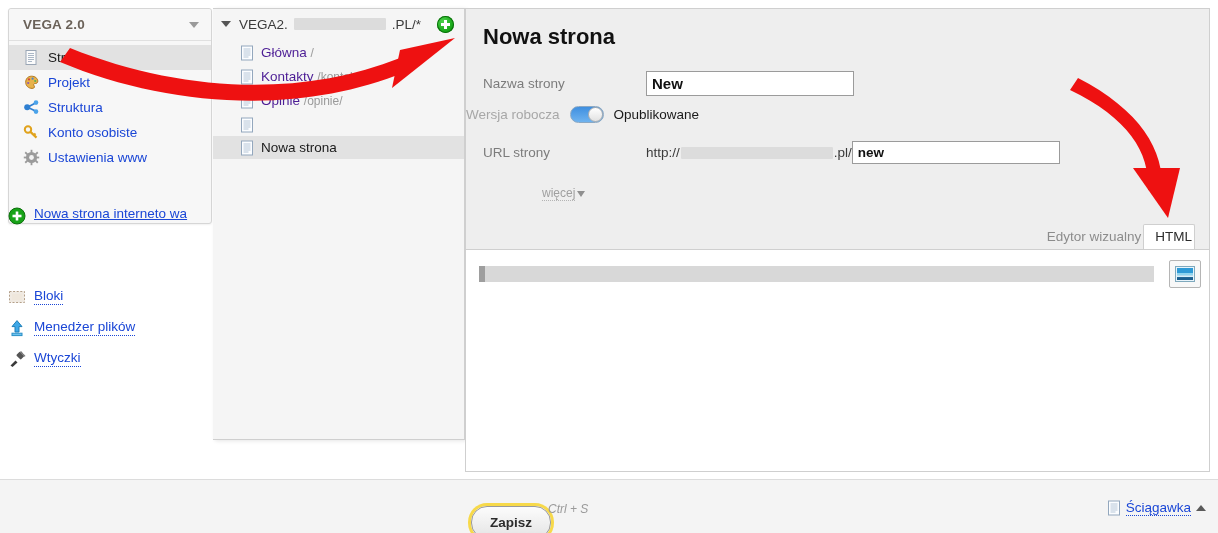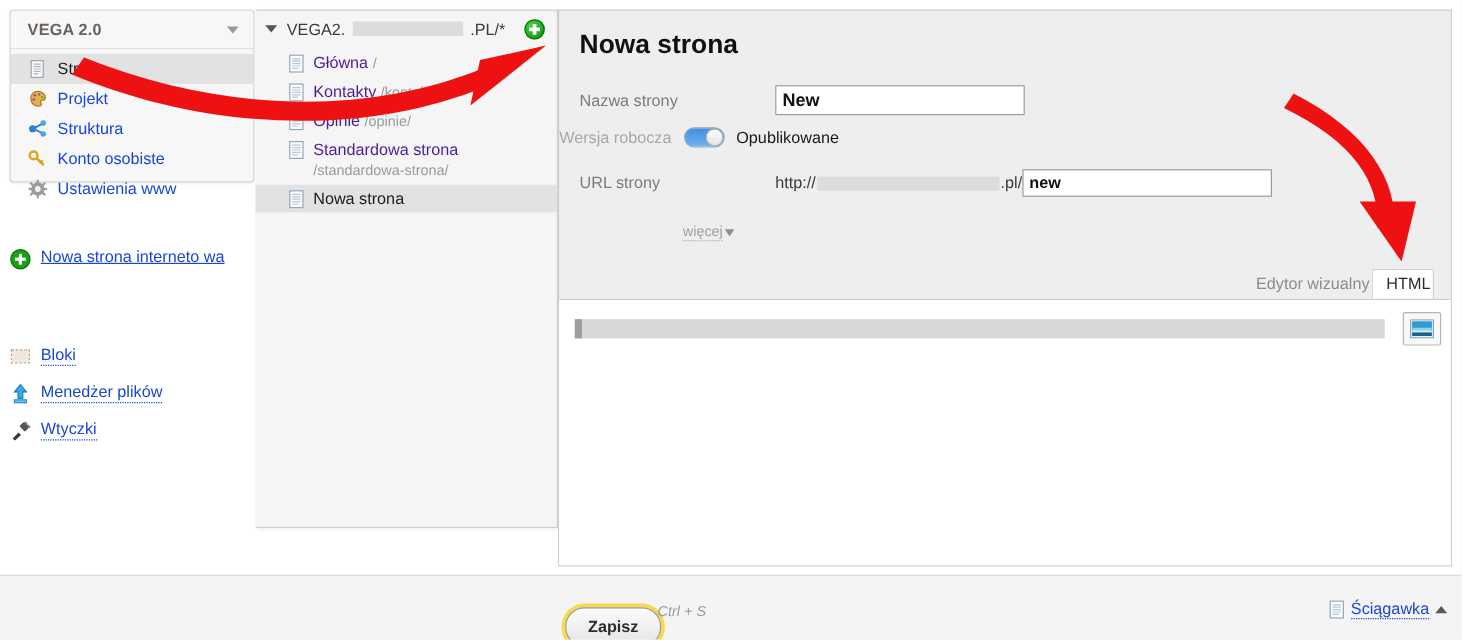--- a/index.html
+++ b/index.html
@@ -9,21 +9,21 @@
     font-family:"Liberation Sans", sans-serif;
     font-size:13px;
     color:#222;
     overflow:hidden;
     position:relative;
   }
   .app{position:absolute;inset:0;}
 
   
   .sidebar{
-    position:absolute;left:8px;top:8px;width:204px;height:144px;
+    position:absolute;left:8px;top:8px;width:204px;height:216px;
     background:#f7f7f7;border:1px solid #d6d6d6;border-radius:3px;
     box-sizing:border-box;
     box-shadow:0 1px 2px rgba(0,0,0,.06);
   }
   .sb-head{
     height:31px;display:flex;align-items:center;justify-content:space-between;
     padding:0 12px 0 14px;border-bottom:1px solid #e0e0e0;
     background:#f7f7f7;border-radius:3px 3px 0 0;
   }
   .sb-head .title{font-weight:bold;font-size:13.5px;color:#6b6259;letter-spacing:.2px;}
@@ -125,21 +125,21 @@
   .tg-label.on{color:#1a1a1a;}
 
   .url-row{margin-top:18px;display:flex;align-items:center;}
   .url-pre{color:#3a3a3a;font-size:13.5px;display:flex;align-items:center;}
   .inp-url{
     width:208px;height:23px;box-sizing:border-box;border:1px solid #9b9b9b;
     background:#fff;font-family:"Liberation Sans",sans-serif;font-size:13.5px;
     font-weight:bold;padding:0 5px;color:#111;outline:none;
   }
   .more{
-    margin-top:22px;padding-left:103px;display:flex;align-items:center;gap:2px;
+    margin-top:22px;padding-left:76px;display:flex;align-items:center;gap:2px;
     color:#9f9f9f;font-size:12px;cursor:pointer;
   }
   .more .t{border-bottom:1px dotted #b4b4b4;}
   .more .car{
     width:0;height:0;border-left:4px solid transparent;border-right:4px solid transparent;
     border-top:6px solid #8f8f8f;
   }
 
   .tabs{
     position:absolute;left:0;right:0;top:215px;height:25px;
@@ -368,22 +368,20 @@
         <svg class="tr-ico" viewBox="0 0 14 16">
           <rect x="1.5" y="1" width="11" height="14" fill="#fbfdff" stroke="#93a7bd"></rect>
           <g stroke="#b7c7d8">
               <line x1="3.5" y1="4" x2="10.5" y2="4"></line>
               <line x1="3.5" y1="6" x2="10.5" y2="6"></line>
           <line x1="3.5" y1="8" x2="10.5" y2="8"></line>
               <line x1="3.5" y1="10" x2="10.5" y2="10"></line>
           <line x1="3.5" y1="12" x2="8.5" y2="12"></line>
             </g>
         </svg>
-        <span><span class="tr-name">Standardowa strona</span>
-        <span class="tr-slug">/standardowa-strona/</span></span>
       </div>
 
       <div class="tr-item sel">
         <svg class="tr-ico" viewBox="0 0 14 16">
           <rect x="1.5" y="1" width="11" height="14" fill="#fbfdff" stroke="#93a7bd"></rect>
           <g stroke="#b7c7d8">
               <line x1="3.5" y1="4" x2="10.5" y2="4"></line>
               <line x1="3.5" y1="6" x2="10.5" y2="6"></line>
           <line x1="3.5" y1="8" x2="10.5" y2="8"></line>
               <line x1="3.5" y1="10" x2="10.5" y2="10"></line>

